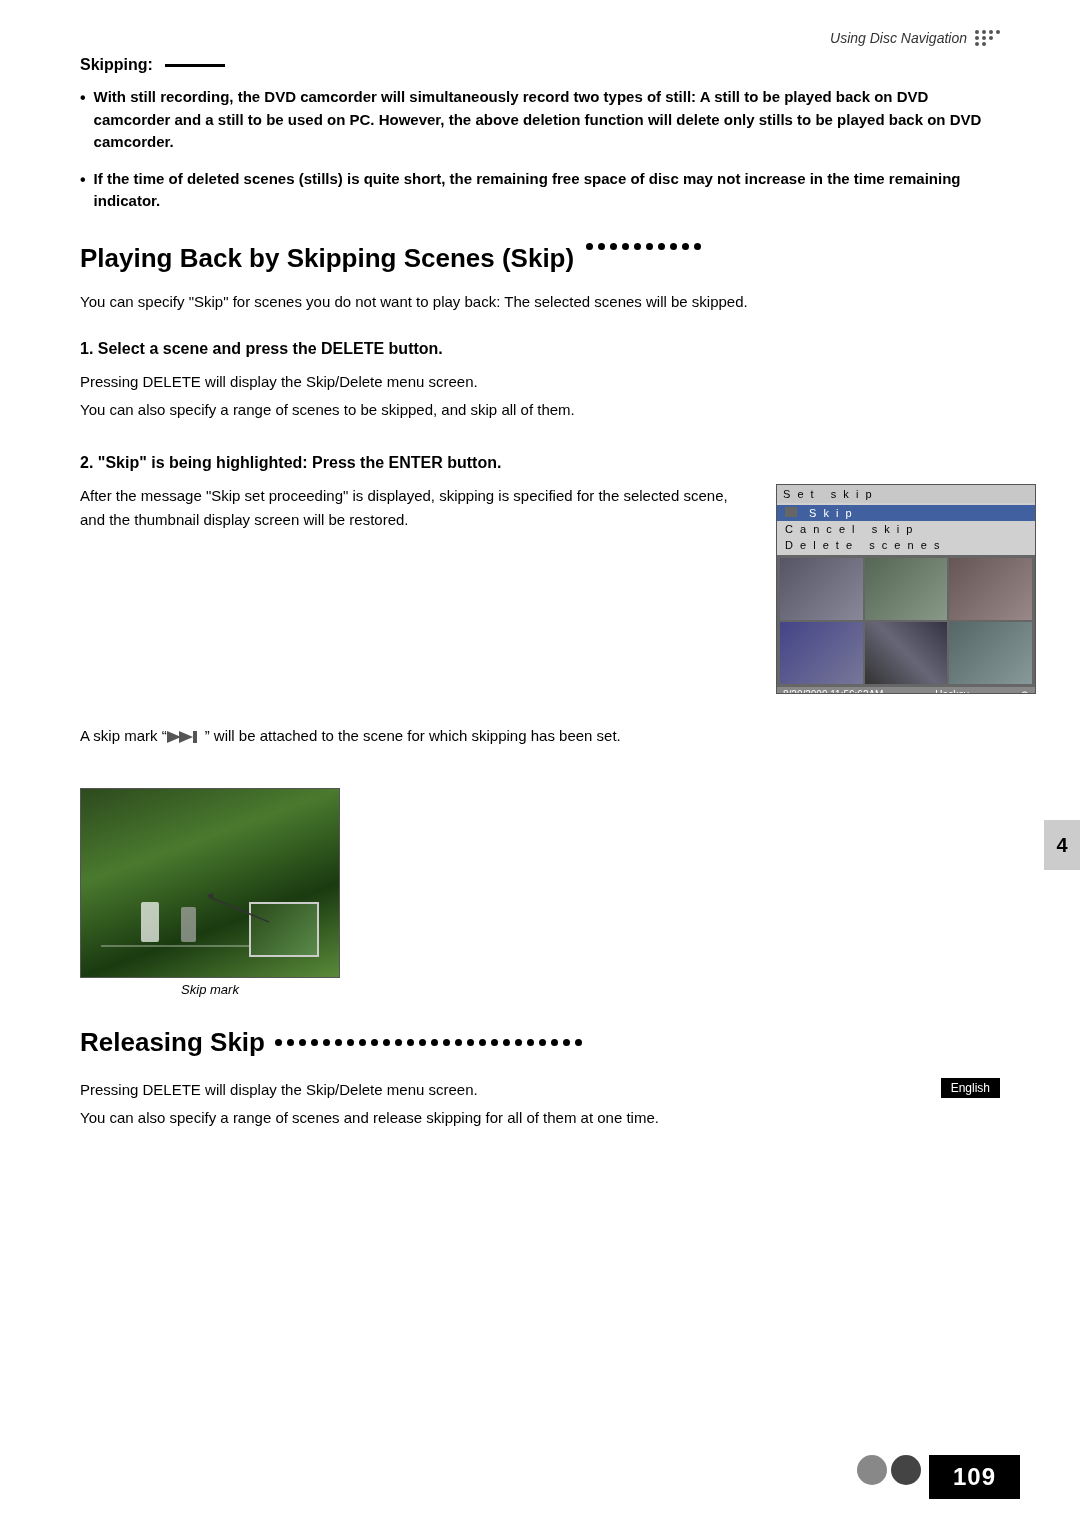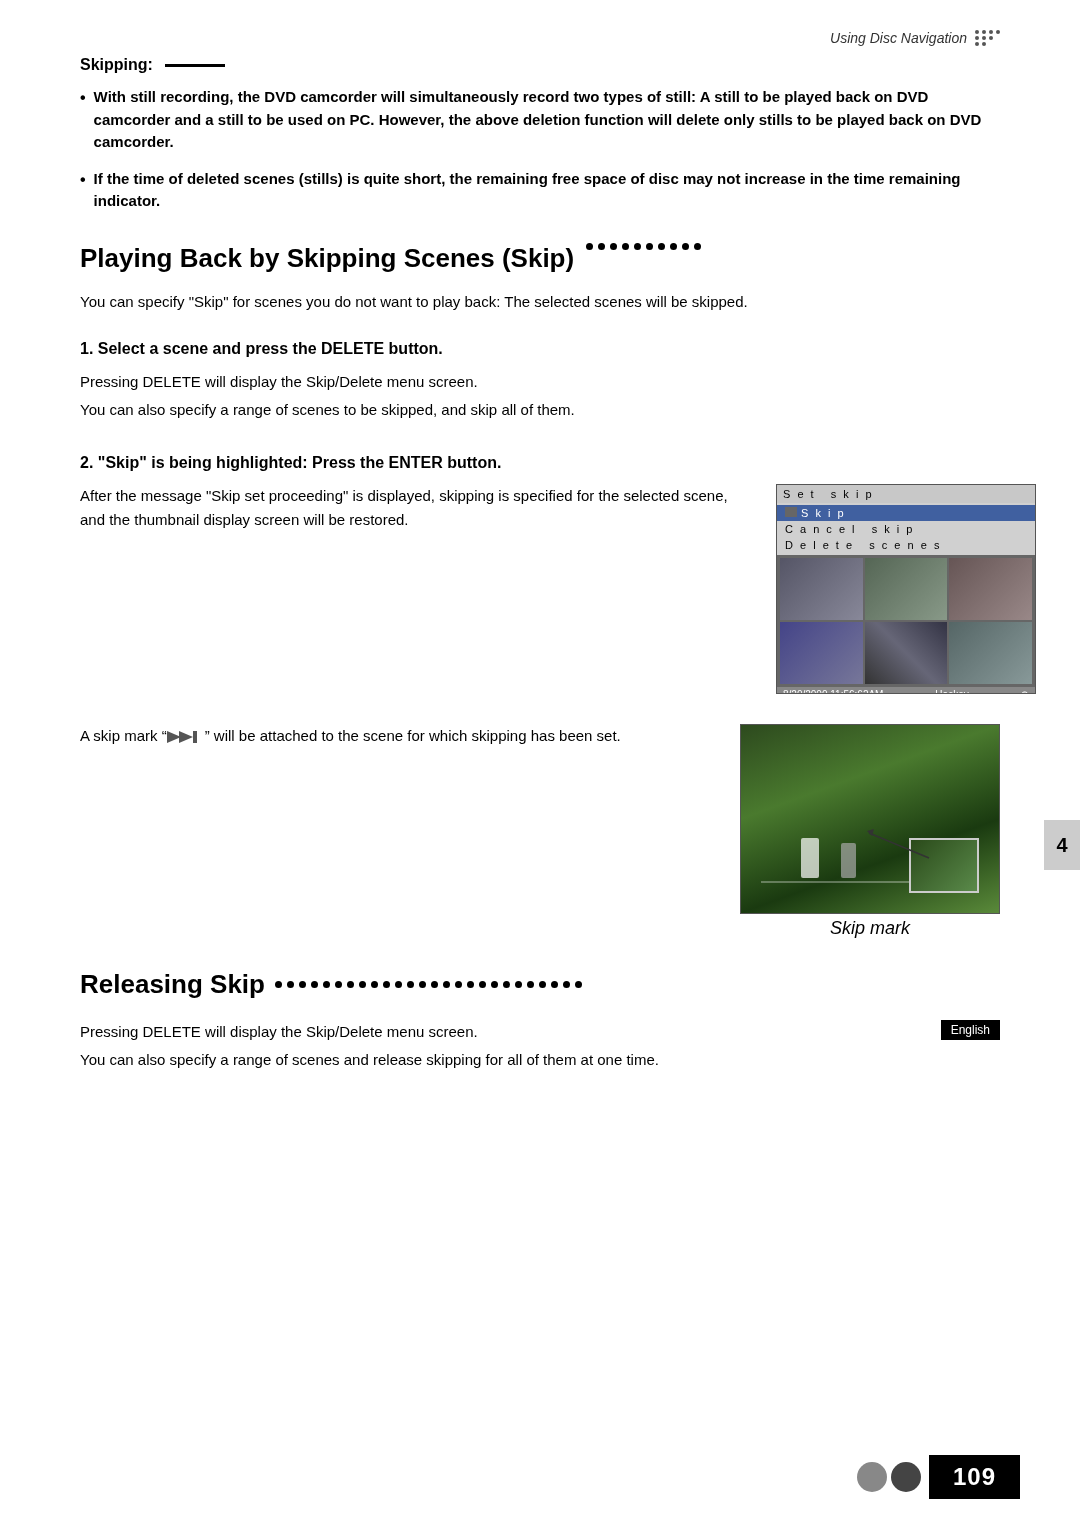--- a/index.html
+++ b/index.html
@@ -198,21 +198,21 @@
       padding: 2px 0;
     }
 
     .skip-menu-item {
       padding: 2px 8px;
       font-size: 11px;
       letter-spacing: 2px;
       color: #000;
       display: flex;
       align-items: flex-start;
-      gap: 4px;
+      gap: 12px;
     }
 
     .skip-menu-item.highlighted {
       background: #4060a0;
       color: #fff;
     }
 
     .skip-menu-item .item-icon {
       width: 12px;
       height: 10px;
@@ -270,20 +270,21 @@
       color: #000;
     }
 
     
     .skip-mark-section {
       display: flex;
       gap: 40px;
       align-items: flex-start;
       margin-top: 10px;
       margin-bottom: 30px;
+      flex-direction: column;
     }
 
     .skip-mark-text {
       flex: 1;
       font-size: 15px;
       color: #000;
       line-height: 1.6;
     }
 
     .skip-mark-area {
@@ -306,21 +307,21 @@
       bottom: 20px;
       right: 20px;
       width: 70px;
       height: 55px;
       border: 2px solid #ccc;
       background: linear-gradient(135deg, #2a4a2a, #5a8a4a);
     }
 
     .skip-mark-label {
       text-align: center;
-      font-size: 18px;
+      font-size: 13px;
       font-style: italic;
       color: #000;
       margin-top: 4px;
     }
 
     
     .releasing-section {
       margin-top: 10px;
     }
 
@@ -361,21 +362,21 @@
       margin-bottom: 20px;
       text-align: right;
     }
 
     
     .footer {
       position: absolute;
       bottom: 30px;
       right: 60px;
       display: flex;
-      align-items: center;
+      align-items: flex-start;
       gap: 0;
     }
 
     .footer-circles {
       display: flex;
       gap: 4px;
       margin-right: 8px;
     }
 
     .footer-circle {

